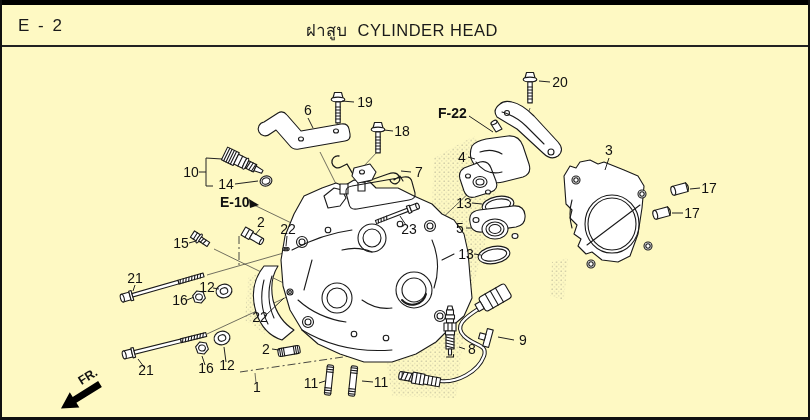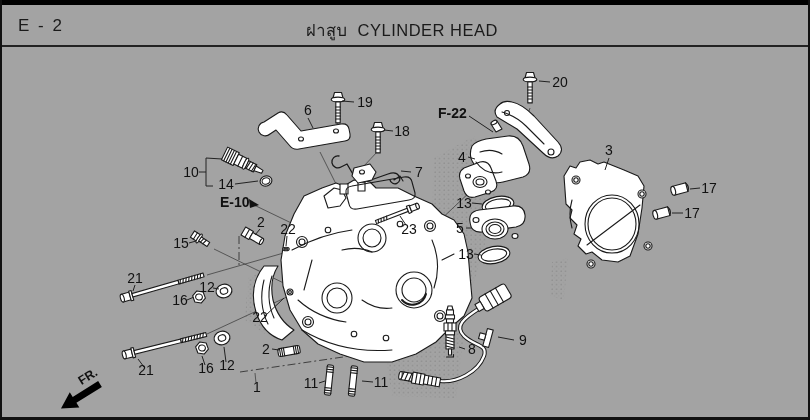--- a/index.html
+++ b/index.html
@@ -1,16 +1,16 @@
 <!DOCTYPE html>
 <html><head>
 <meta charset="utf-8">
 <style>
   html,body{margin:0;padding:0;background:#e8e8e8;}
-  .page{position:relative;width:810px;height:420px;background:#a3a3a3;overflow:hidden;
+  .page{position:relative;width:810px;height:420px;background:#fef9c3;overflow:hidden;
         font-family:"Liberation Sans",sans-serif;box-sizing:border-box;
         border-left:2px solid #111;border-right:2px solid #111;border-bottom:3px solid #111;}
   .topbar{position:absolute;top:0;left:0;width:100%;height:5px;background:#000;}
   .header{position:absolute;top:5px;left:0;width:100%;height:42px;border-bottom:2px solid #222;box-sizing:border-box;}
   .page-code{position:absolute;left:16px;top:11px;font-size:17px;letter-spacing:2px;color:#1a1a1a;}
   .title{position:absolute;left:0;right:6px;top:12px;text-align:center;font-size:16.5px;color:#1a1a1a;letter-spacing:.5px;}
   .title .th{margin-right:10px;}
   svg.diagram{position:absolute;top:0;left:0;}
   svg text{font-family:"Liberation Sans",sans-serif;font-size:14px;fill:#111;}
   svg text.bold{font-weight:700;}

